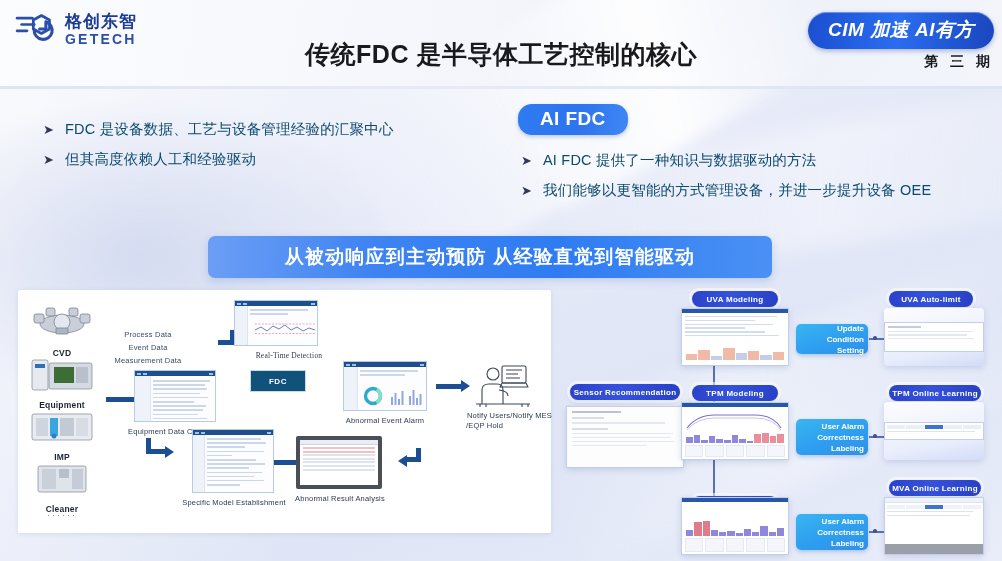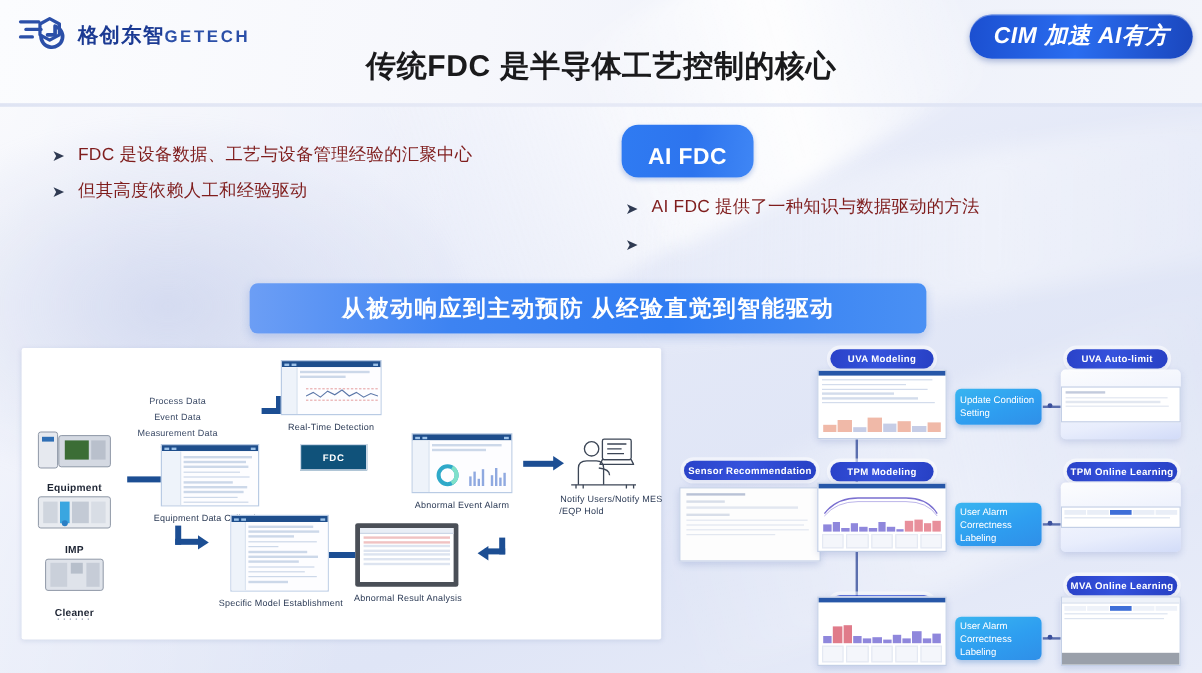--- a/index.html
+++ b/index.html
@@ -42,21 +42,21 @@
     background: linear-gradient(105deg, rgba(255,255,255,0) 0%, rgba(255,255,255,0.9) 50%, rgba(255,255,255,0) 100%);
     transform: rotate(-30deg); filter: blur(7px);
   }
   .header-rule {
     position: absolute; left: 0; top: 86px; width: 1002px; height: 3px;
     background: linear-gradient(90deg, #dfe4f3 0%, #e7eaf6 45%, #dde3f4 100%);
   }
 
   .logo { position: absolute; left: 14px; top: 11px; display: flex; align-items: center; gap: 7px; }
   .logo-mark { width: 44px; height: 36px; }
-  .logo-txt { display: flex; flex-direction: row; line-height: 1; }
+  .logo-txt { display: flex; flex-direction: column; line-height: 1; }
   .logo-cn { font-size: 17px; font-weight: 700; color: #1b3a93; letter-spacing: 1px; }
   .logo-en { font-size: 14px; font-weight: 700; color: #2b4fa8; letter-spacing: 2.2px; margin-top: 2px; }
 
   .slide-title {
     position: absolute; left: 0; top: 38px; width: 1002px;
     text-align: center; font-size: 25px; font-weight: 700; color: #1a1a1c;
     letter-spacing: 0.5px;
   }
 
   .badge-wrap { position: absolute; right: 8px; top: 12px; width: 206px; text-align: right; }
@@ -73,29 +73,29 @@
 
   
   .col { position: absolute; }
   .col-left  { left: 28px;  top: 104px; width: 470px; }
   .col-right { left: 518px; top: 104px; width: 470px; }
 
   .col-head-plain {
     font-size: 22px; font-weight: 700; color: #17181c; letter-spacing: 0.2px;
   }
   .col-head-pill {
-    display: inline-block; padding: 17px 22px 5px; border-radius: 14px;
+    display: inline-block; padding: 4px 22px 5px; border-radius: 14px;
     background: linear-gradient(96deg, #2f7bf2 0%, #2d74ee 55%, #3f86f5 100%);
     color: #ffffff; font-size: 19px; font-weight: 700; letter-spacing: 0.4px;
     box-shadow: 0 2px 4px rgba(40,90,190,0.28);
   }
   .bullets { margin-top: 16px; }
   .bullet { display: flex; align-items: flex-start; gap: 10px; margin-bottom: 11px; }
   .bullet-mark { color: #2f3a52; font-size: 13px; line-height: 19px; width: 13px; flex: none; text-align: center; }
-  .bullet-txt { font-size: 14.5px; color: #7f1d1d; line-height: 19px; letter-spacing: 0.2px; }
+  .bullet-txt { font-size: 14.5px; color: #0c4a6e; line-height: 19px; letter-spacing: 0.2px; }
   .col-left .bullet { margin-left: 14px; }
   .col-right .bullet { margin-left: 2px; }
 
   
   .tagline {
     position: absolute; left: 208px; top: 236px; width: 564px; height: 42px;
     border-radius: 7px;
     background: linear-gradient(92deg, #6c9ef5 0%, #3d83f2 30%, #2f7cf2 62%, #4a90f4 100%);
     display: flex; align-items: center; justify-content: center;
     box-shadow: 0 3px 8px rgba(50,100,200,0.22);
@@ -161,22 +161,22 @@
   }
   .glass-card {
     position: absolute; border-radius: 4px;
     background: linear-gradient(170deg, rgba(255,255,255,0.9) 0%, rgba(233,238,253,0.85) 70%, rgba(208,218,248,0.9) 100%);
     box-shadow: 0 2px 6px rgba(70,95,170,0.2);
     padding: 4px;
   }
   .blue-box {
     position: absolute; border-radius: 5px;
     background: linear-gradient(160deg, #39b5f0 0%, #2e9ef0 55%, #2f8fe8 100%);
-    color: #ffffff; font-size: 8px; font-weight: 400; line-height: 11px;
-    display: flex; align-items: center; justify-content: center; text-align: left;
+    color: #ffffff; font-size: 8px; font-weight: 700; line-height: 11px;
+    display: flex; align-items: center; justify-content: center; text-align: right;
     padding: 2px 4px;
     box-shadow: 0 2px 4px rgba(40,110,190,0.3);
   }
   .conn { position: absolute; background: #5b6fae; }
   .node-dot { position: absolute; width: 4px; height: 4px; border-radius: 50%; background: #3a4f9c; }
 
   .mini { position: absolute; inset: 0; background: #ffffff; border: 1px solid #c3cfe6; overflow: hidden; }
   .mini-bar { height: 4px; background: #2757a8; }
   .mini-rows { padding: 3px; }
   .mini-rows span { display: block; height: 1.4px; background: #d3dcec; margin-bottom: 2.4px; }
@@ -213,20 +213,21 @@
   <span class="logo-txt">
     <span class="logo-cn">格创东智</span>
     <span class="logo-en">GETECH</span>
   </span>
 </div>
 
 <div class="slide-title">传统FDC  是半导体工艺控制的核心</div>
 
 <div class="badge-wrap">
   <span class="badge-pill">CIM 加速 AI有方</span>
+  <div class="badge-sub">第 三 期</div>
 </div>
 
 <div class="col col-left">
   <div class="bullets">
     <div class="bullet">
       <span class="bullet-mark">➤</span>
       <span class="bullet-txt">FDC 是设备数据、工艺与设备管理经验的汇聚中心</span>
     </div>
     <div class="bullet">
       <span class="bullet-mark">➤</span>
@@ -237,32 +238,47 @@
 
 <div class="col col-right">
   <span class="col-head-pill">AI FDC</span>
   <div class="bullets">
     <div class="bullet">
       <span class="bullet-mark">➤</span>
       <span class="bullet-txt">AI FDC 提供了一种知识与数据驱动的方法</span>
     </div>
     <div class="bullet">
       <span class="bullet-mark">➤</span>
+      <span class="bullet-txt">我们能够以更智能的方式管理设备，并进一步提升设备 OEE</span>
     </div>
   </div>
 </div>
 
 <div class="tagline">
   <span>从被动响应到主动预防   从经验直觉到智能驱动</span>
 </div>
 
 <div class="diagram">
 
   <div class="white-card"></div>
 
+  <div class="equip" style="left:26px; top:14px;">
+    <svg class="equip-img" viewBox="0 0 68 40">
+      <g fill="#c9ced8" stroke="#7b8494" stroke-width="0.8">
+        <ellipse cx="34" cy="22" rx="22" ry="9"></ellipse>
+        <circle cx="34" cy="20" r="8" fill="#e3e7ee"></circle>
+        <rect x="6" y="12" width="10" height="9" rx="2"></rect>
+          <rect x="52" y="12" width="10" height="9" rx="2"></rect>
+        <rect x="18" y="6" width="9" height="8" rx="2"></rect>
+          <rect x="41" y="6" width="9" height="8" rx="2"></rect>
+        <rect x="28" y="26" width="12" height="6" rx="1" fill="#aeb5c2"></rect>
+      </g>
+    </svg>
+    <div class="equip-label">CVD</div>
+  </div>
 
   <div class="equip" style="left:26px; top:66px;">
     <svg class="equip-img" viewBox="0 0 68 40">
       <rect x="4" y="6" width="16" height="30" rx="2" fill="#e6e9ef" stroke="#8a93a3" stroke-width="0.8"></rect>
       <rect x="7" y="10" width="10" height="4" fill="#2f6fb5"></rect>
       <rect x="21" y="9" width="43" height="26" rx="2" fill="#d4d9e2" stroke="#8a93a3" stroke-width="0.8"></rect>
       <rect x="26" y="13" width="20" height="16" fill="#3b6d35"></rect>
       <rect x="48" y="13" width="12" height="16" fill="#b9c0cc"></rect>
     </svg>
     <div class="equip-label">Equipment</div>
@@ -353,21 +369,21 @@
           <span style="width:90%"></span>
             <span style="width:60%"></span>
         </div>
         <svg class="sh-line" viewBox="0 0 60 14" preserveAspectRatio="none">
           <polyline points="0,9 6,6 12,10 18,5 24,8 30,4 36,9 42,6 48,10 54,7 60,9" fill="none" stroke="#5a76a8" stroke-width="0.9"></polyline>
           <polyline points="0,3 60,3" fill="none" stroke="#e08a8a" stroke-width="0.7" stroke-dasharray="2 1.4"></polyline>
           <polyline points="0,12.5 60,12.5" fill="none" stroke="#e08a8a" stroke-width="0.7" stroke-dasharray="2 1.4"></polyline>
         </svg>
       </div>
     </div>
-    <div class="shot-cap" style="left:226px; top:60px; width:100px;">
+    <div class="shot-cap" style="left:239px; top:60px; width:100px;font-family:Liberation Serif, serif;">
       <div class="shot-title">Real-Time Detection</div>
     </div>
   </div>
 
   <div class="fdc-box" style="left:250px; top:82px;">FDC</div>
 
   <div>
     <div class="shot" style="left:343px; top:73px; width:84px; height:50px;">
       <div class="sh-bar">
           <i></i>

